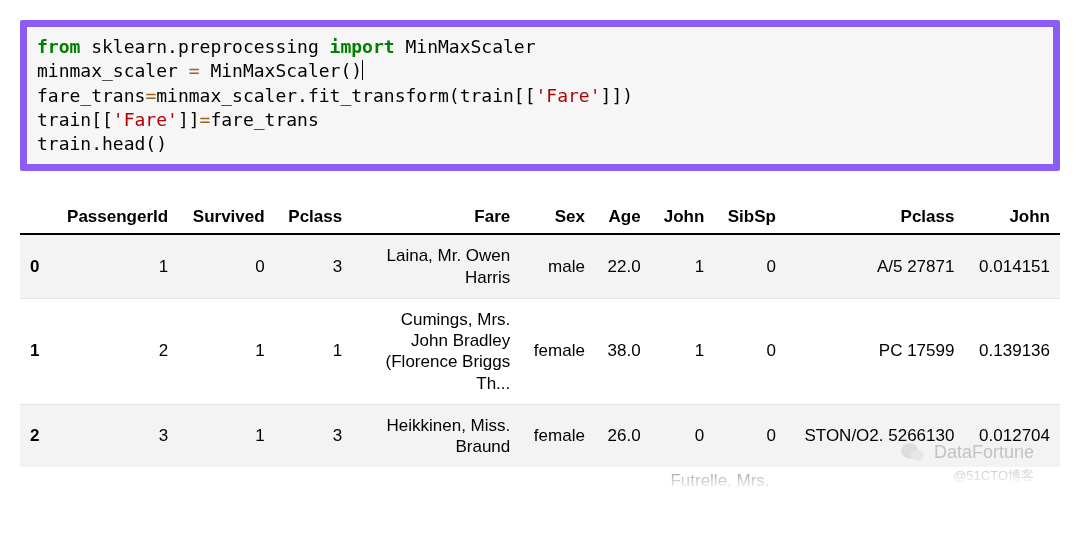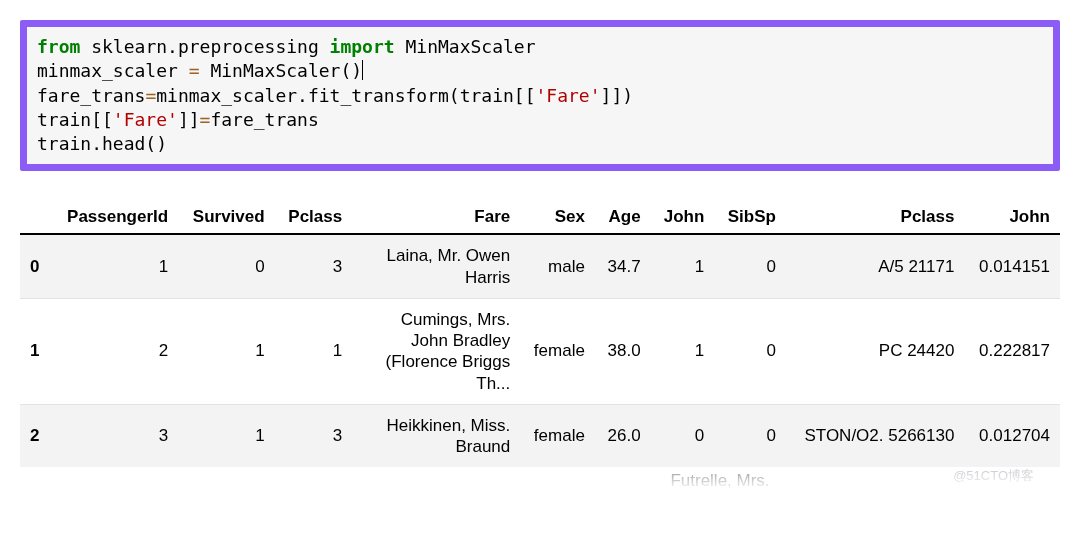--- a/index.html
+++ b/index.html
@@ -136,53 +136,60 @@
     </tr>
   </thead>
   <tbody>
     <tr>
       <th class="rowidx">0</th>
       <td>1</td>
       <td>0</td>
       <td>3</td>
       <td class="name-col">Laina, Mr. Owen Harris</td>
       <td>male</td>
-      <td>34.7</td>
+      <td>22.0</td>
       <td>1</td>
       <td>0</td>
-      <td>A/5 21171</td>
+      <td>A/5 27871</td>
       <td>0.014151</td>
     </tr>
     <tr>
       <th class="rowidx">1</th>
       <td>2</td>
       <td>1</td>
       <td>1</td>
       <td class="name-col">Cumings, Mrs. John Bradley (Florence Briggs Th...</td>
       <td>female</td>
       <td>38.0</td>
       <td>1</td>
       <td>0</td>
-      <td>PC 24420</td>
-      <td>0.222817</td>
+      <td>PC 17599</td>
+      <td>0.139136</td>
     </tr>
     <tr>
       <th class="rowidx">2</th>
       <td>3</td>
       <td>1</td>
       <td>3</td>
       <td class="name-col">Heikkinen, Miss. Braund</td>
       <td>female</td>
       <td>26.0</td>
       <td>0</td>
       <td>0</td>
       <td>STON/O2. 5266130</td>
       <td>0.012704</td>
     </tr>
   </tbody>
 </table>
 
 <div class="cutoff-text">Futrelle, Mrs.</div>
 
+<div class="watermark">
+  <svg viewBox="0 0 24 20">
+    <ellipse cx="9" cy="9" rx="8" ry="7" fill="#cfcfcf"></ellipse>
+    <ellipse cx="16" cy="13" rx="6" ry="5.2" fill="#e0e0e0"></ellipse>
+  </svg>
+  <span>DataFortune</span>
+</div>
 <div class="credit">@51CTO博客</div>
 
 <div class="fade-bottom"></div>
 </div>
 
 </body></html>

